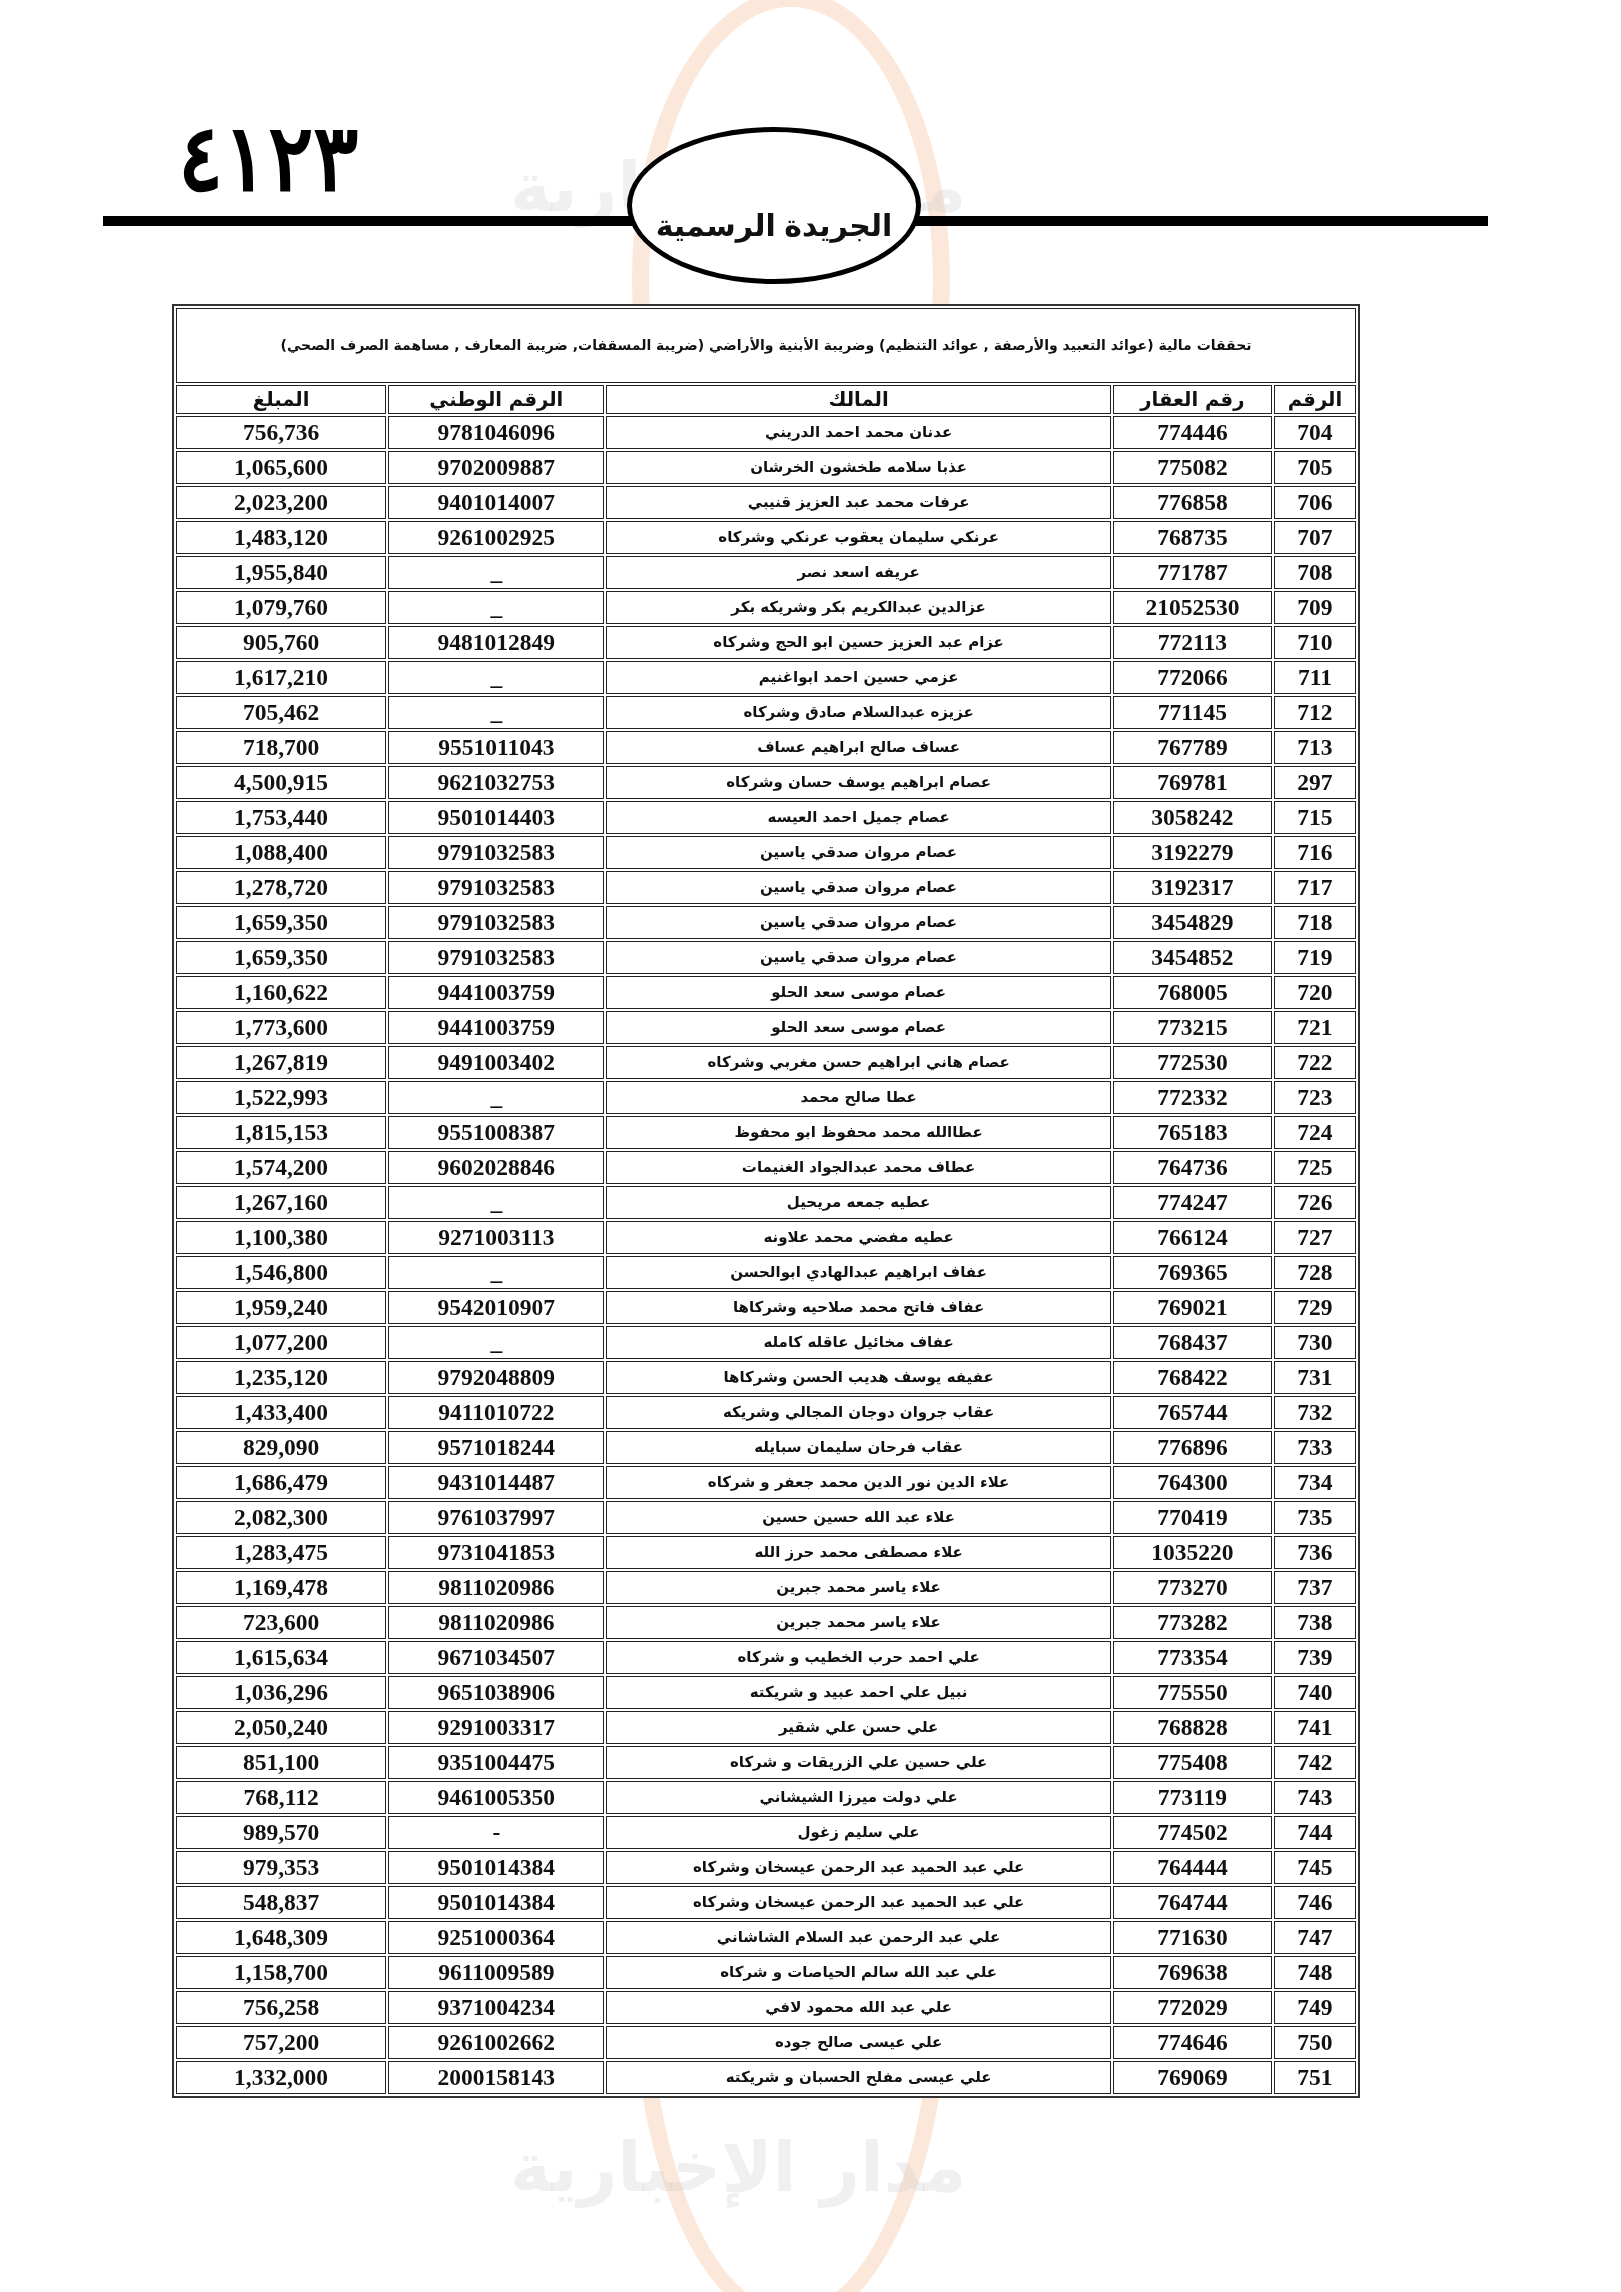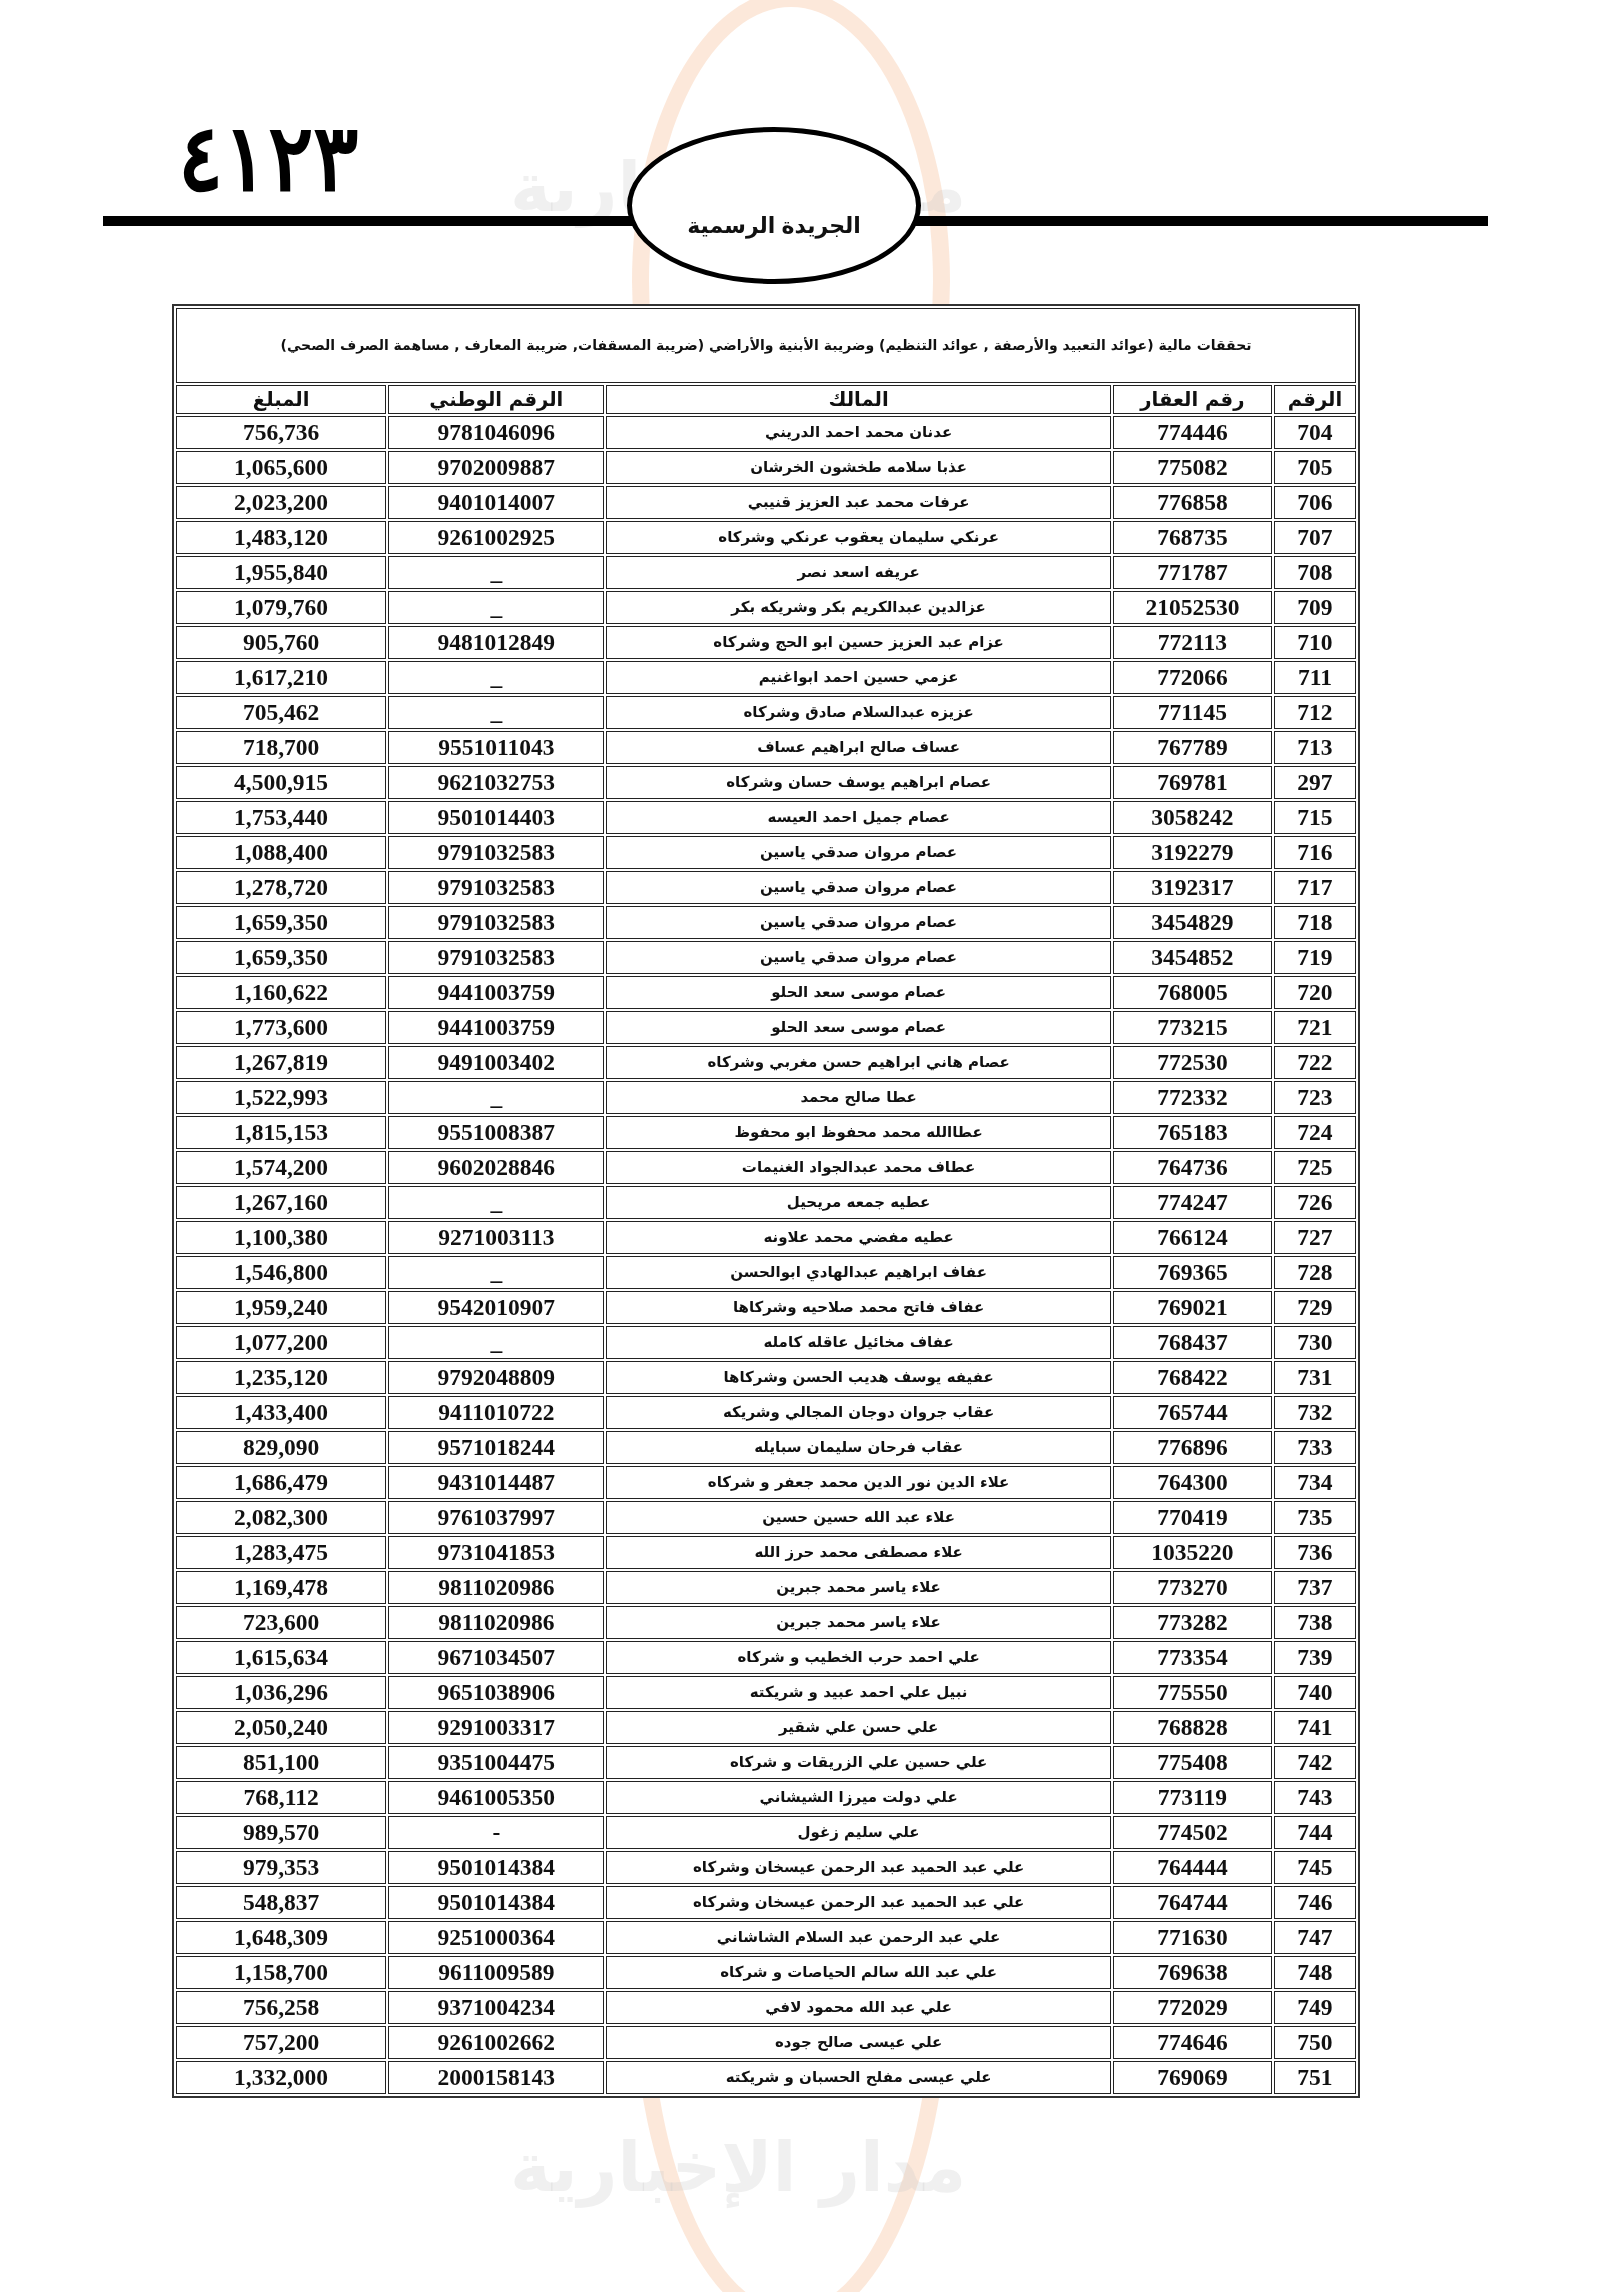--- a/index.html
+++ b/index.html
@@ -22,21 +22,21 @@
     transform: scaleY(1.1);
   }
   .rule {
     position: absolute; left: 103px; top: 216px; width: 1385px; height: 9.8px; background: #000;
   }
   .oval {
     position: absolute; left: 627px; top: 127px; width: 294px; height: 157px;
     border: 5.9px solid #000; border-radius: 50%; background: #fff;
     display: flex; align-items: center; justify-content: center; box-sizing: border-box;
   }
-  .oval span { font-size: 22px; font-weight: bold; direction: rtl; margin-top: 40px; }
+  .oval span { font-size: 30px; font-weight: bold; direction: rtl; margin-top: 40px; }
   .table-wrap {
     position: absolute; left: 172px; top: 304px; width: 1188px;
   }
   table {
     width: 100%; border-collapse: separate; border-spacing: 2px;
     border: 2px solid #333; direction: rtl; background: #fff;
   }
   td, th {
     border: 1.5px solid #222; padding: 0; text-align: center; font-weight: bold;
     height: 31px; font-size: 23.5px; line-height: 31px;

